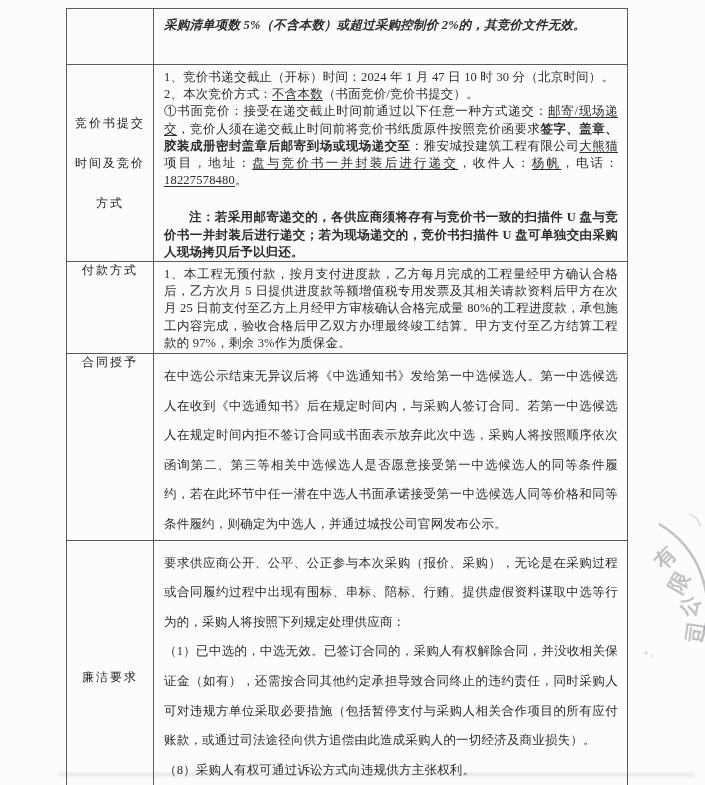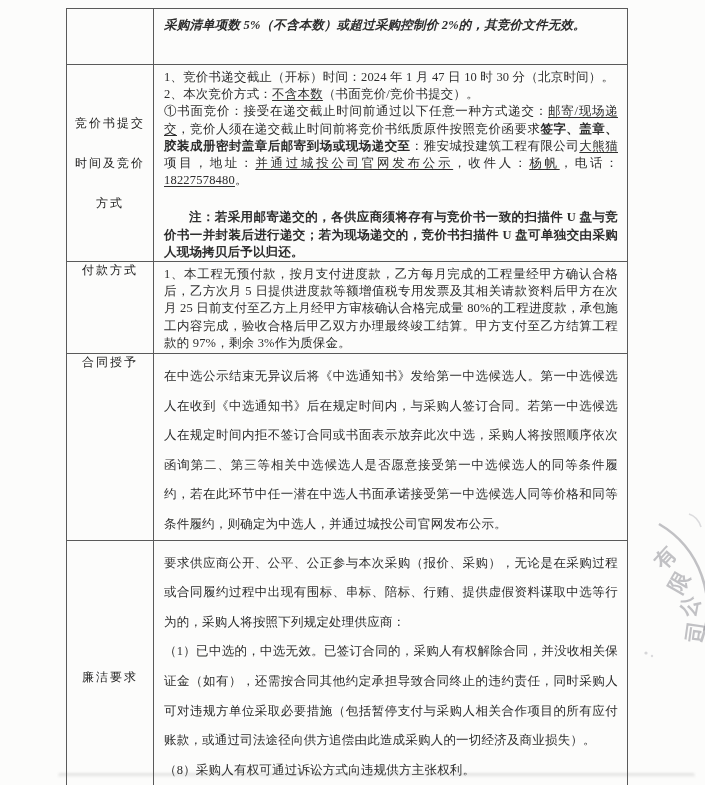--- a/index.html
+++ b/index.html
@@ -88,21 +88,21 @@
     </tr>
     <tr class="r-sub">
       <th class="lbl v-mid">
             <div>竞价书提交</div>
             <div>时间及竞价</div>
             <div>方式</div>
           </th>
       <td class="content tight">
             <p><span>1、竞价书递交截止（开标）时间：2024 年 1 月 47 日 10 时 30 分（北京时间）。</span></p>
             <p><span>2、本次竞价方式：</span><span class="u">不含本数</span><span>（书面竞价/竞价书提交）。</span></p>
-            <p><span>①书面竞价：接受在递交截止时间前通过以下任意一种方式递交：</span><span class="u">邮寄/现场递交</span><span>，竞价人须在递交截止时间前将竞价书纸质原件按照竞价函要求</span><span class="b">签字、盖章、胶装成册密封盖章后邮寄到场或现场递交至</span><span>：雅安城投建筑工程有限公司</span><span class="u">大熊猫</span><span>项目，地址：</span><span class="u">并通过城投公司官网发布公示</span><span>，收件人：</span><span class="u">杨帆</span><span>，电话：</span><span class="u">18227578480</span><span>。</span></p>
+            <p><span>①书面竞价：接受在递交截止时间前通过以下任意一种方式递交：</span><span class="u">邮寄/现场递交</span><span>，竞价人须在递交截止时间前将竞价书纸质原件按照竞价函要求</span><span class="b">签字、盖章、胶装成册密封盖章后邮寄到场或现场递交至</span><span>：雅安城投建筑工程有限公司</span><span class="u">大熊猫</span><span>项目，地址：</span><span class="u">盘与竞价书一并封装后进行递交</span><span>，收件人：</span><span class="u">杨帆</span><span>，电话：</span><span class="u">18227578480</span><span>。</span></p>
             <p class="indent"><span class="b">注：若采用邮寄递交的，各供应商须将存有与竞价书一致的扫描件 U 盘与竞价书一并封装后进行递交；若为现场递交的，竞价书扫描件 U 盘可单独交由采购人现场拷贝后予以归还。</span></p>
           </td>
     </tr>
     <tr class="r-pay">
       <th class="lbl v-top">付款方式</th>
       <td class="content tight">
             <p><span>1、本工程无预付款，按月支付进度款，乙方每月完成的工程量经甲方确认合格后，乙方次月 5 日提供进度款等额增值税专用发票及其相关请款资料后甲方在次月 25 日前支付至乙方上月经甲方审核确认合格完成量 80%的工程进度款，承包施工内容完成，验收合格后甲乙双方办理最终竣工结算。甲方支付至乙方结算工程款的 97%，剩余 3%作为质保金。</span></p>
           </td>
     </tr>
     <tr class="r-award">

